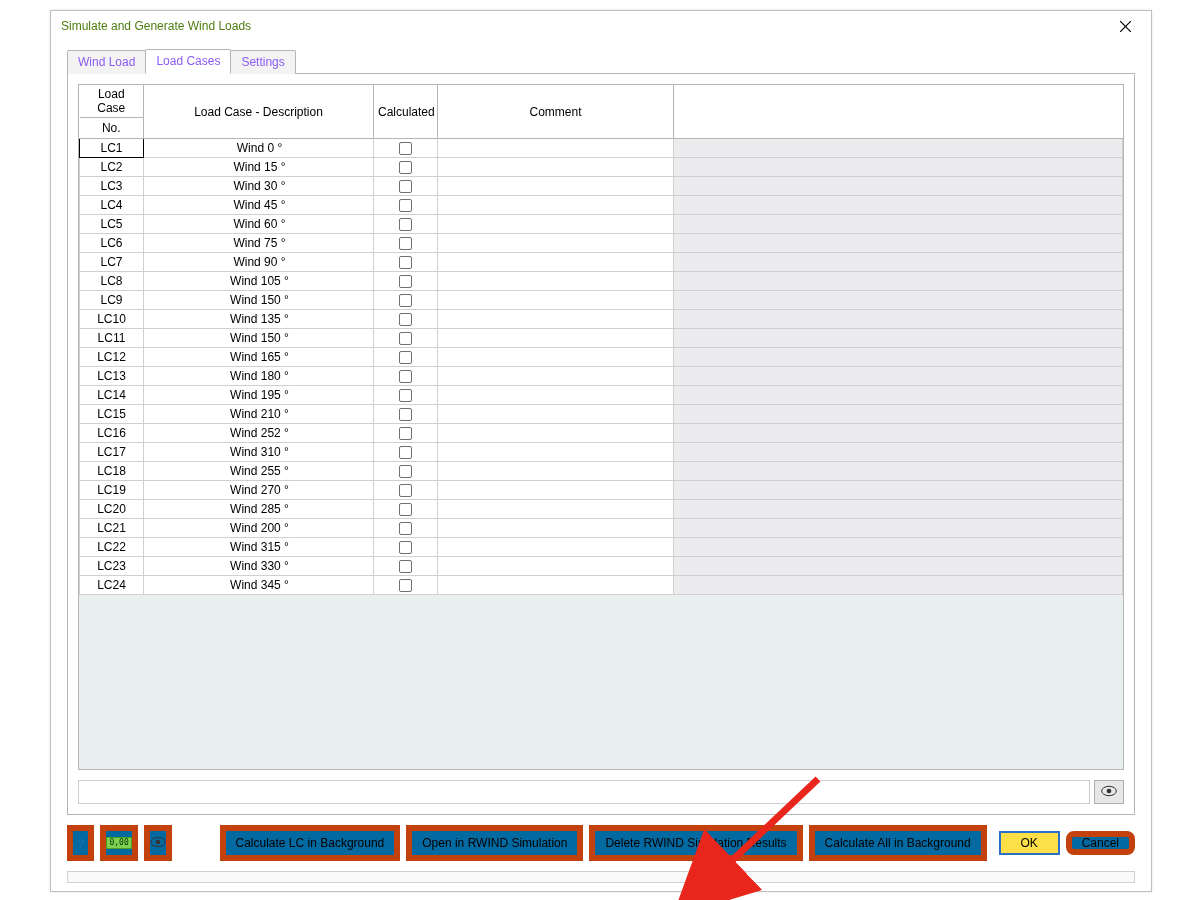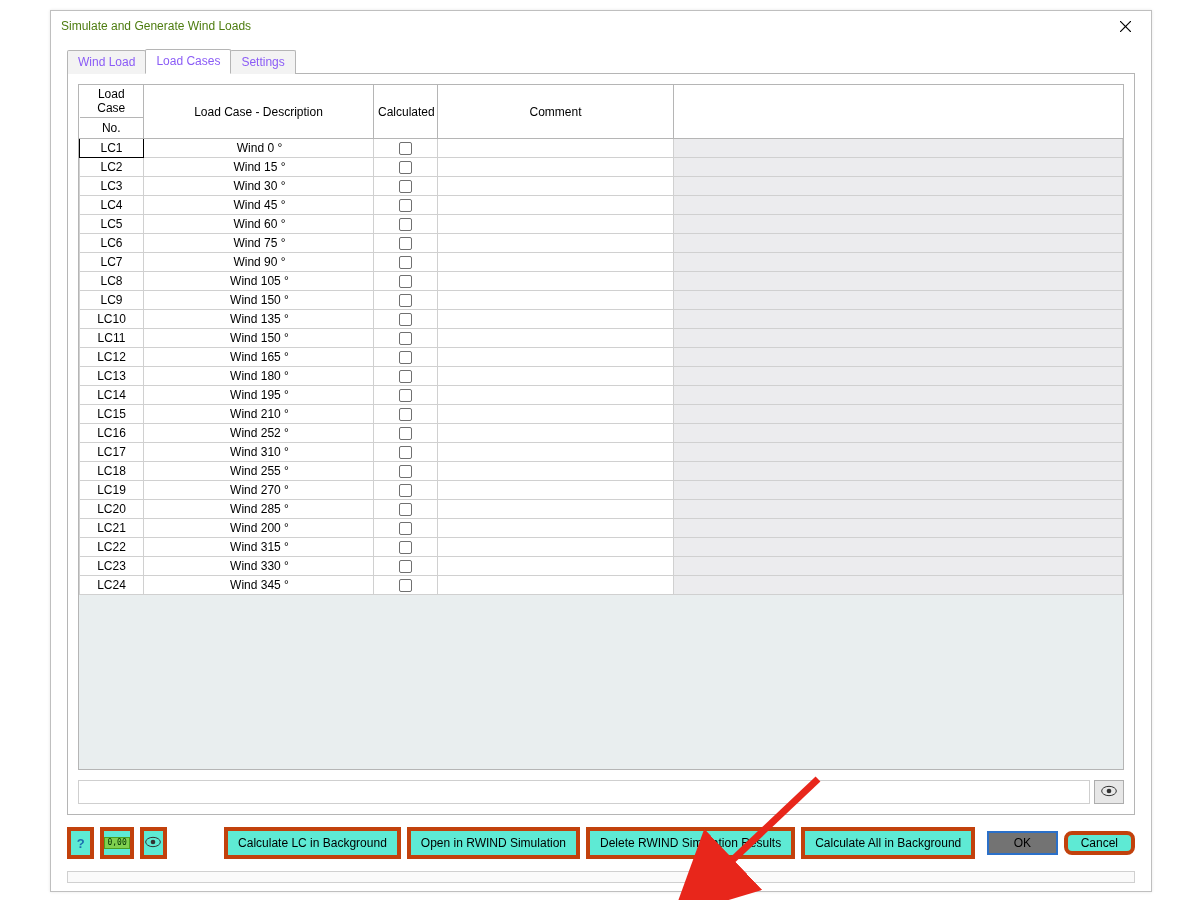--- a/index.html
+++ b/index.html
@@ -163,35 +163,35 @@
   }
   .footer {
     height: 56px;
     display: flex;
     align-items: center;
     gap: 6px;
     padding: 0 16px;
   }
   .btn {
     height: 24px;
-    border: 4px solid #c2410c;
-    background: #5eead4;
+    border: 6px solid #c2410c;
+    background: #0369a1;
     padding: 0 10px;
     display: flex;
     align-items: center;
     justify-content: center;
     font-size: 12px;
     color: #000;
     cursor: default;
     white-space: nowrap;
   }
   .btn.icon { width: 26px; padding: 0; }
   .btn.default {
     border: 2px solid #2b70c9;
-    background: #737373;
+    background: #fde047;
     width: 86px;
     box-sizing: border-box;
   }
   .btn.fixed { width: 86px; box-sizing: border-box; border-radius: 8px; }
   .spacerflex { flex: 1; }
   .icon-help::before { content: "?"; color: #1a6fb0; font-weight: bold; font-size: 13px; }
   .icon-units {
     display: inline-block;
     font-size: 8px;
     line-height: 8px;

